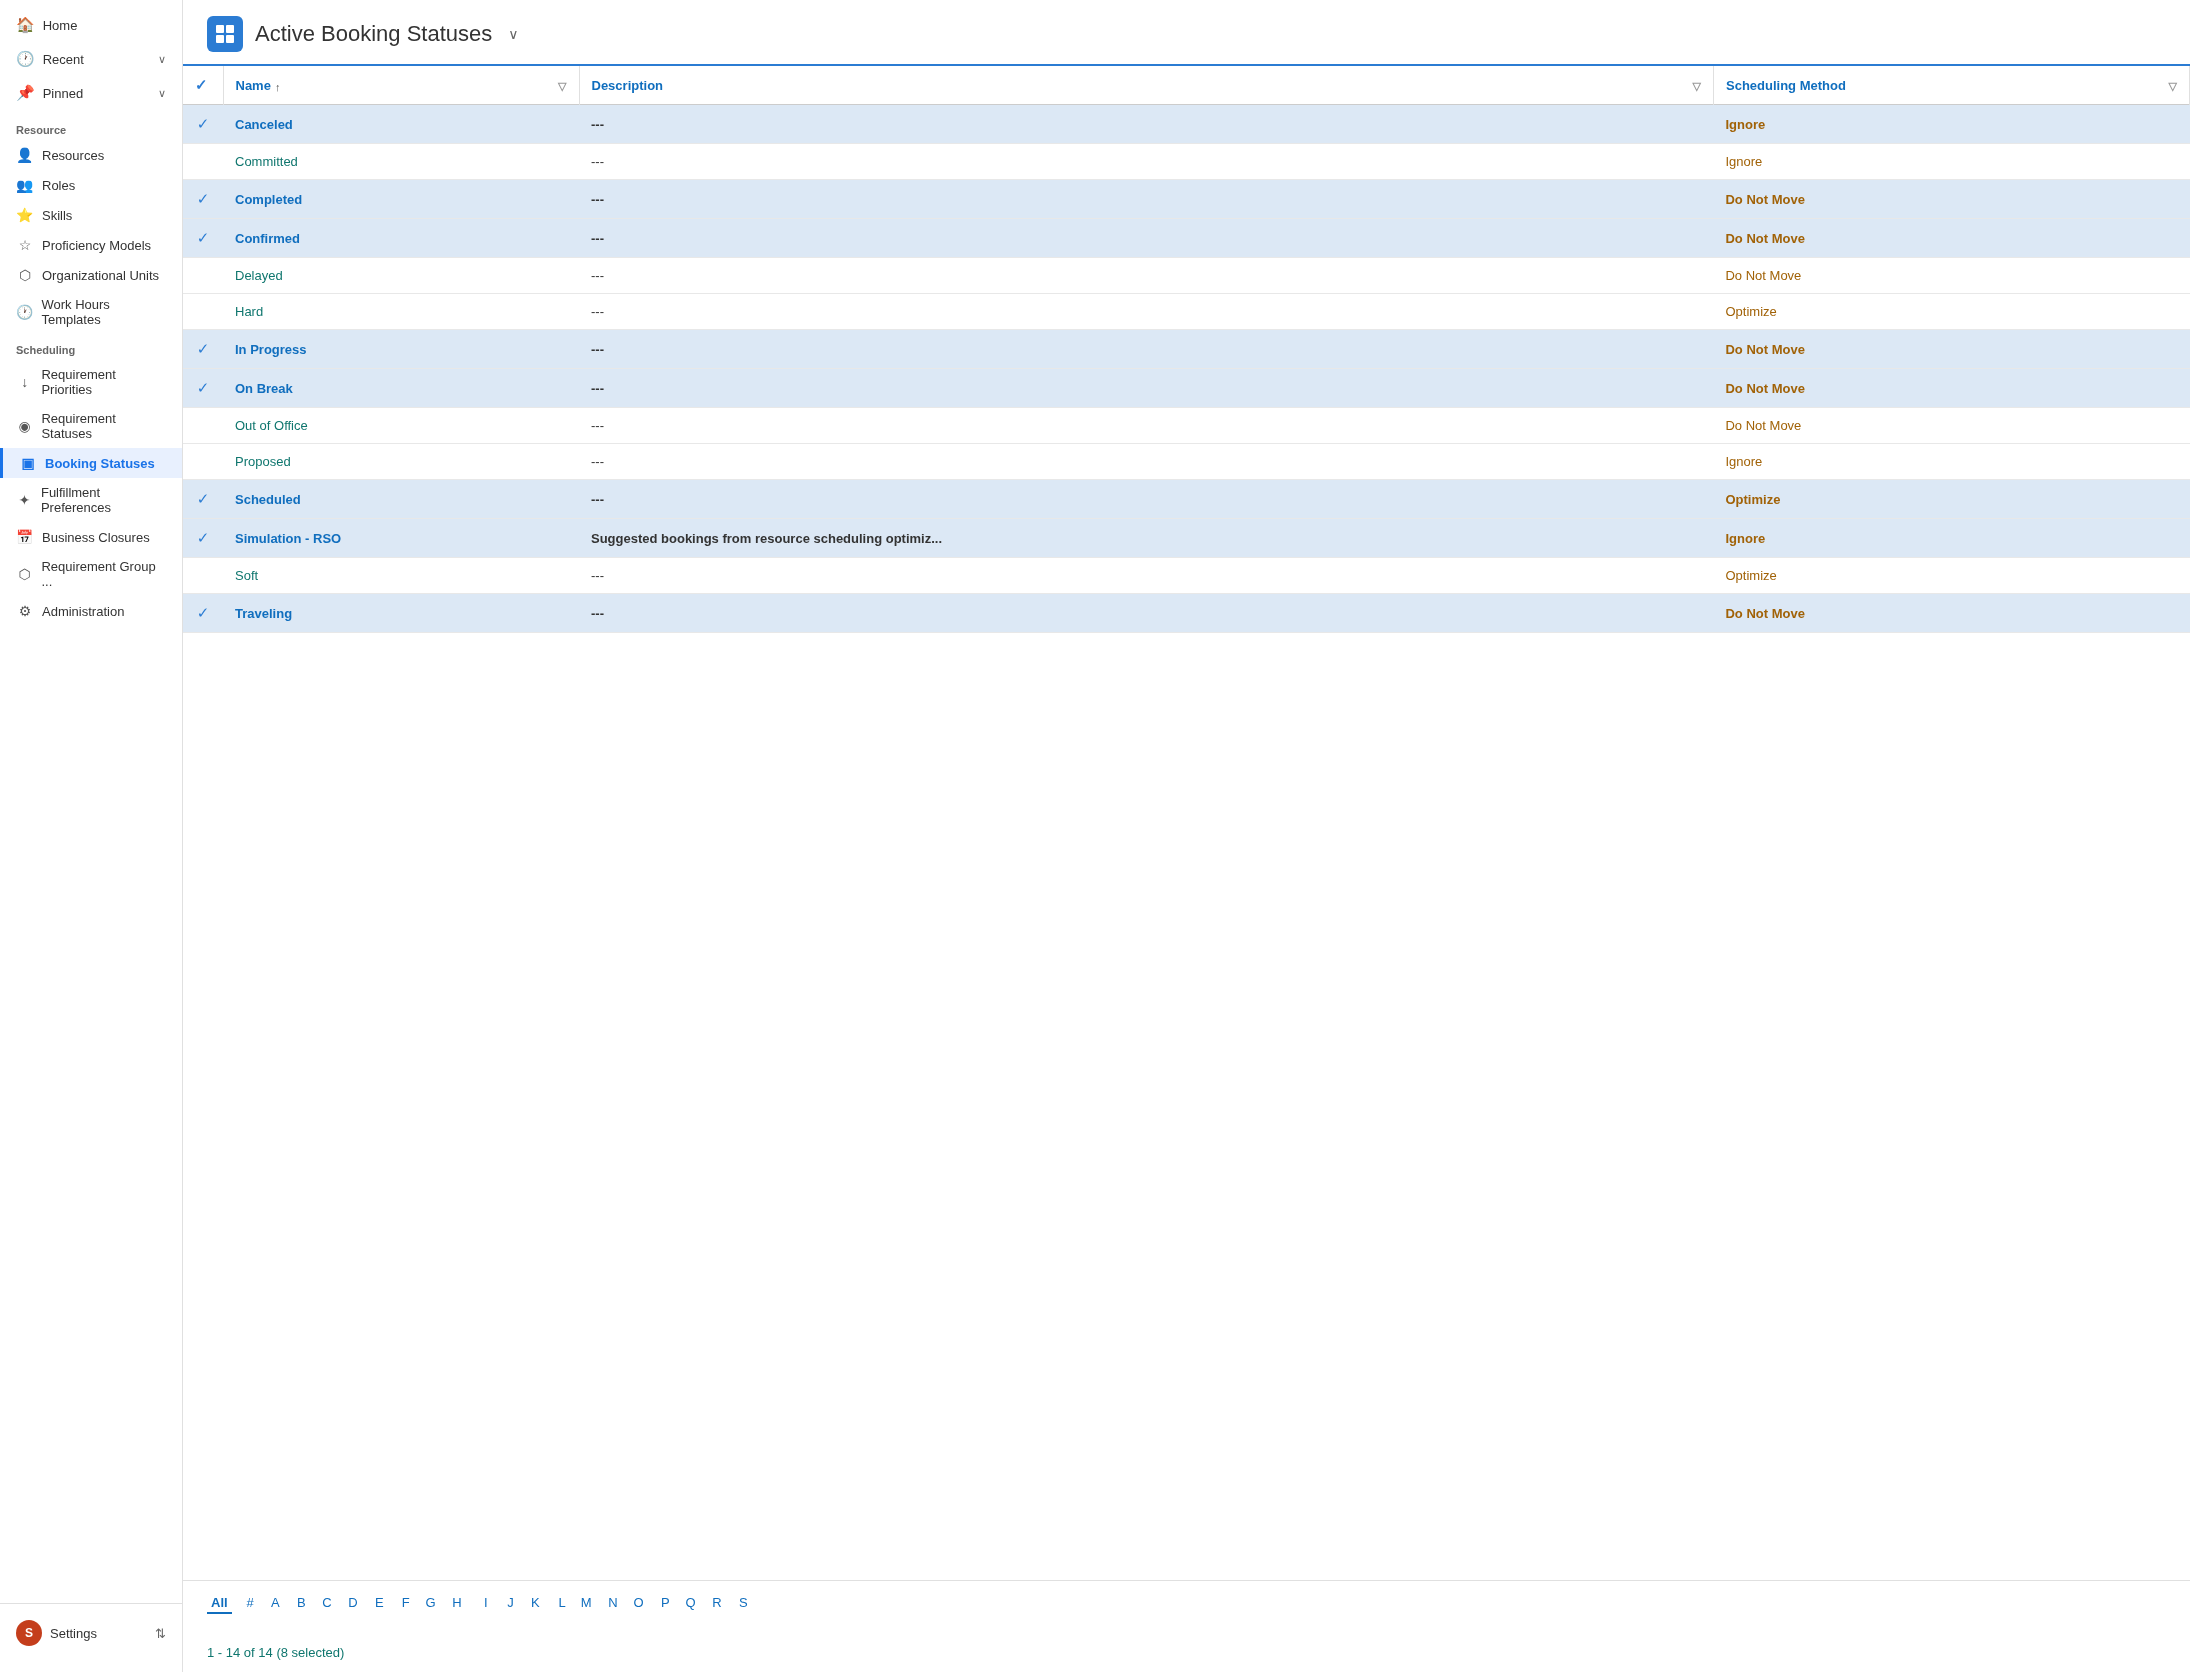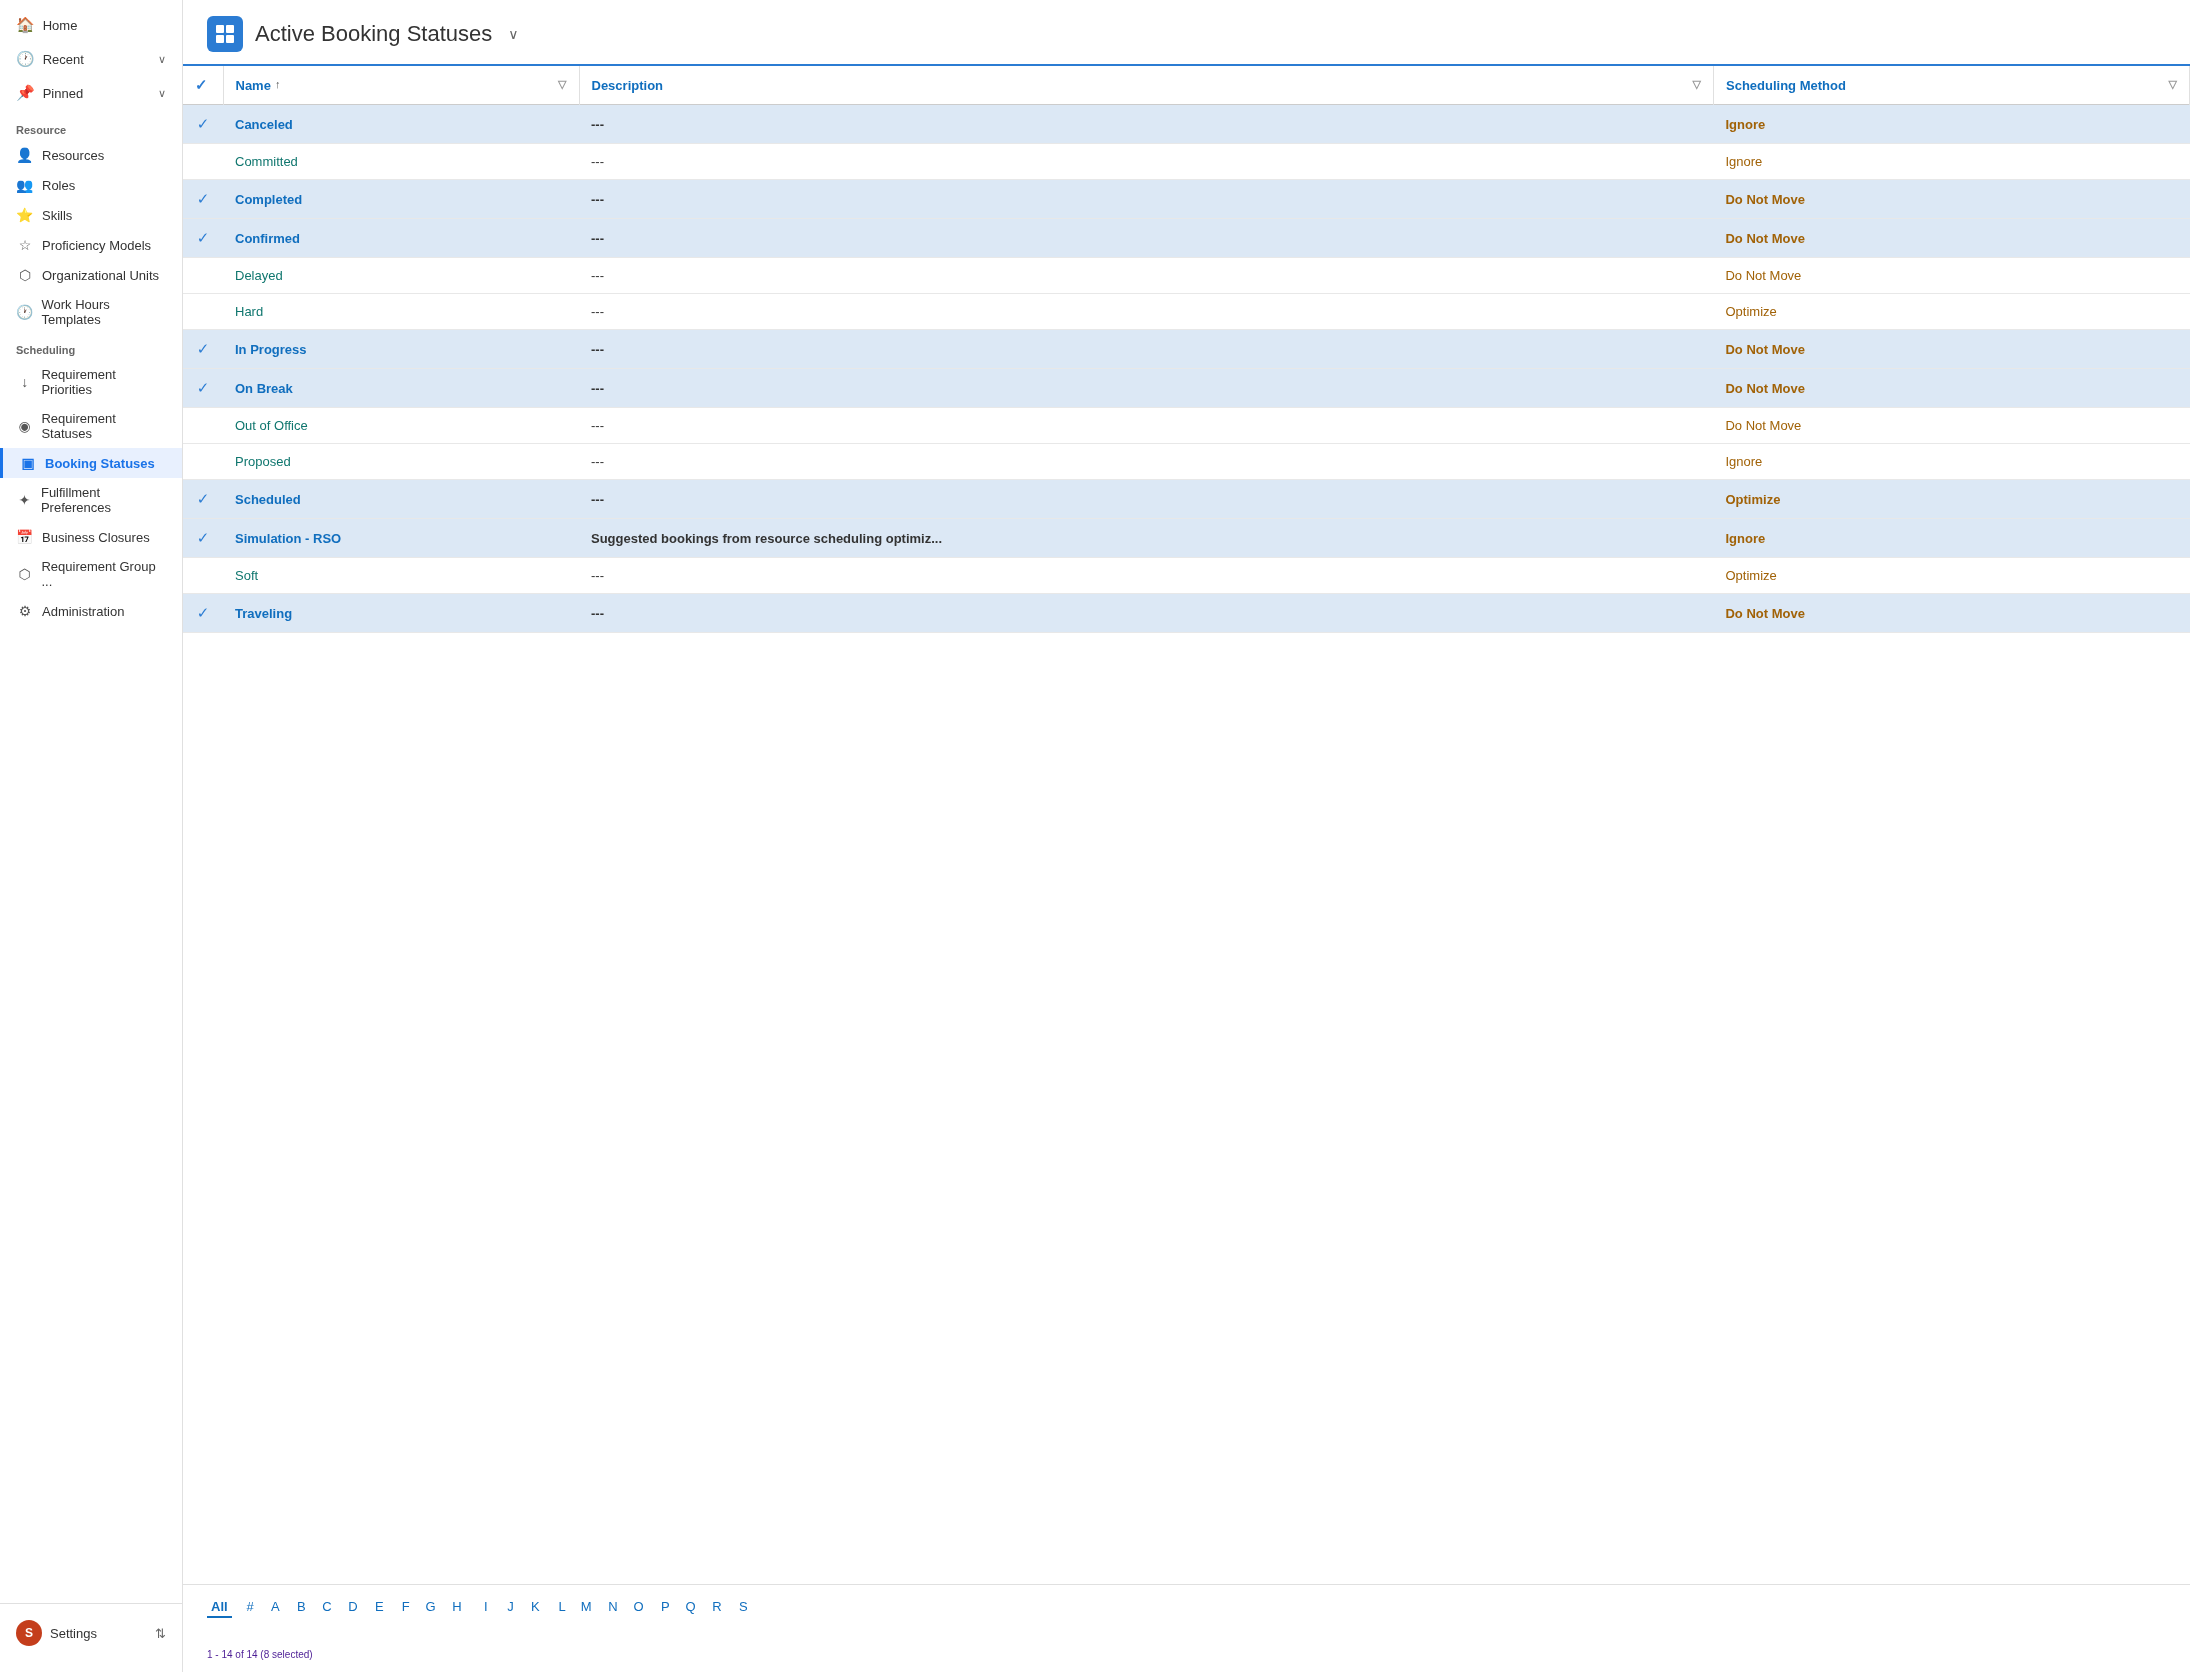--- a/index.html
+++ b/index.html
@@ -139,21 +139,21 @@
       white-space: nowrap;
       color: #106ebe;
     }
     .data-table thead th.check-col {
       width: 40px;
       color: #333;
       border-right: 1px solid #e0e0e0;
     }
     .data-table thead th .col-header-inner {
       display: flex;
-      align-items: flex-start;
+      align-items: flex-end;
       gap: 4px;
     }
     .col-sort-icon { font-size: 11px; color: #555; }
     .col-filter-icon { font-size: 11px; color: #999; margin-left: auto; }
 
     .data-table tbody tr {
       border-bottom: 1px solid #e8e8e8;
     }
     .data-table tbody tr.row-selected {
       background: #dce8f5;
@@ -208,22 +208,22 @@
       padding: 2px 4px;
       min-width: 20px;
       text-align: right;
     }
     .alpha-item.active {
       font-weight: 700;
       border-bottom: 2px solid #106ebe;
       color: #106ebe;
     }
     .page-info {
-      font-size: 10px;
-      color: #4c1d95;
+      font-size: 13px;
+      color: #0f766e;
       margin-top: 31px;
     }
   </style>
 </head>
 <body>
 
 <nav class="sidebar">
   <div class="sidebar-top-nav">
       <div class="sidebar-nav-item">
         <span class="icon">🏠</span>

